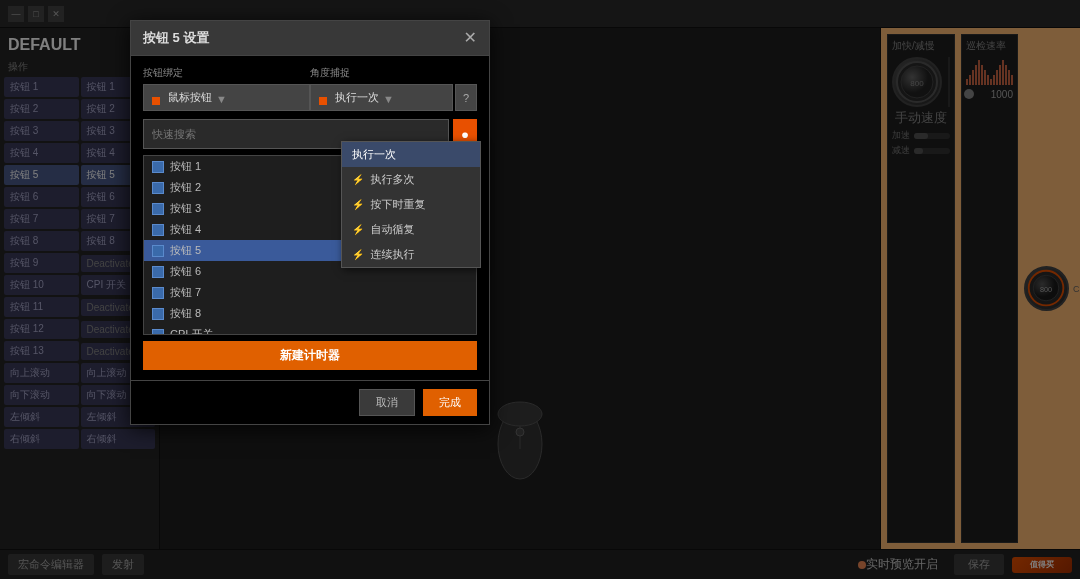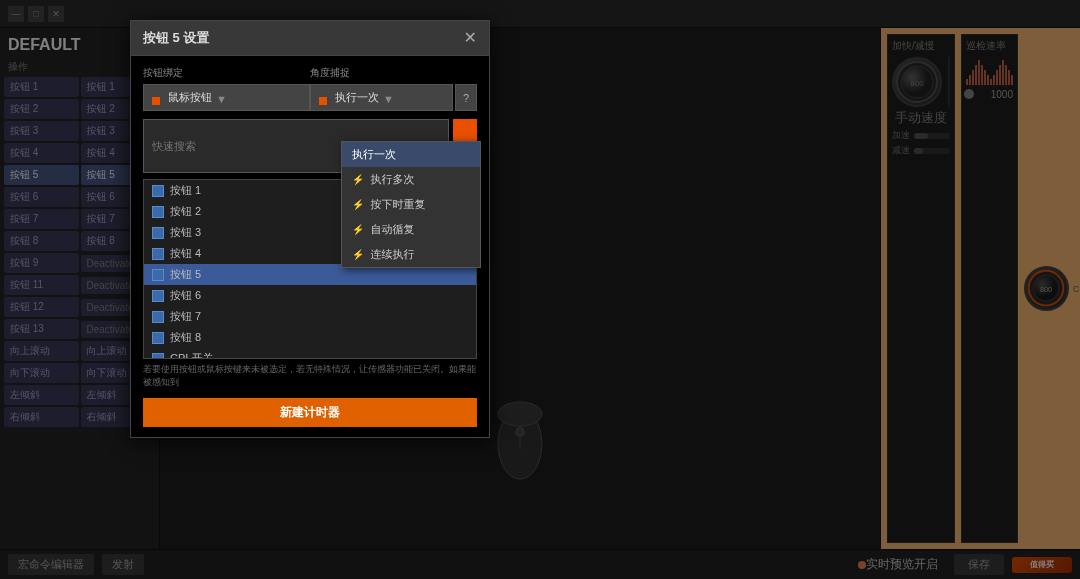--- a/index.html
+++ b/index.html
@@ -446,20 +446,24 @@
       <button class="sidebar-btn">按钮 7</button>
       <button class="sidebar-btn">按钮 7</button>
     </div>
     <div class="sidebar-row">
       <button class="sidebar-btn">按钮 8</button>
       <button class="sidebar-btn">按钮 8</button>
     </div>
     <div class="sidebar-row">
       <button class="sidebar-btn">按钮 9</button>
       <button class="sidebar-btn deactivated">Deactivated</button>
+    </div>
+    <div class="sidebar-row">
+      <button class="sidebar-btn">按钮 10</button>
+      <button class="sidebar-btn">CPI 开关</button>
     </div>
     <div class="sidebar-row">
       <button class="sidebar-btn">按钮 11</button>
       <button class="sidebar-btn deactivated">Deactivated</button>
     </div>
     <div class="sidebar-row">
       <button class="sidebar-btn">按钮 12</button>
       <button class="sidebar-btn deactivated">Deactivated</button>
     </div>
     <div class="sidebar-row">
@@ -644,21 +648,21 @@
               <span>执行一次</span>
               <span style="float:right; color:#888;">▼</span>
             </button>
             <button style="background:#444; border:1px solid #555; color:#aaa; width:22px; font-size:11px; cursor:pointer;">?</button>
           </div>
         </div>
       </div>
 
       
       <div style="display:flex; gap:4px; margin-bottom:6px;">
-        <input type="text" style="flex: 1 1 0%; background: rgb(42, 42, 42); border: 1px solid rgb(85, 85, 85); color: rgb(221, 221, 221); padding: 20px 8px; font-size: 11px;" placeholder="快速搜索">
+        <input type="text" style="flex: 1 1 0%; background: rgb(42, 42, 42); border: 1px solid rgb(85, 85, 85); color: rgb(221, 221, 221); padding: 8px 8px; font-size: 11px;" placeholder="快速搜索">
         <button style="background:#e85000; border:none; color:#fff; width:24px; cursor:pointer;">●</button>
       </div>
 
       
       <div class="key-list">
         <div class="key-item">
           <div class="key-checkbox"></div>
           <span class="key-label">按钮 1</span>
         </div>
         <div class="key-item">
@@ -690,26 +694,29 @@
           <span class="key-label">按钮 8</span>
         </div>
         <div class="key-item">
           <div class="key-checkbox"></div>
           <span class="key-label">CPI 开关</span>
         </div>
 
       </div>
 
       
-      <div class="info-text">若要使用按钮或鼠标按键来未被选定，若无特殊情况，让传感器功能已关闭。如果能被感知到</div>
 
       
       <button class="timer-btn">新建计时器</button>
     </div>
 
+    <div id="modal-footer">
+      <button class="modal-cancel-btn">取消</button>
+      <button class="modal-confirm-btn">完成</button>
+    </div>
 
     <div id="execute-dropdown">
       <div class="dropdown-item">
         <span>执行一次</span>
       </div>
       <div class="dropdown-item">
         <span class="bolt-icon">⚡</span>
         <span>执行多次</span>
       </div>
       <div class="dropdown-item">

